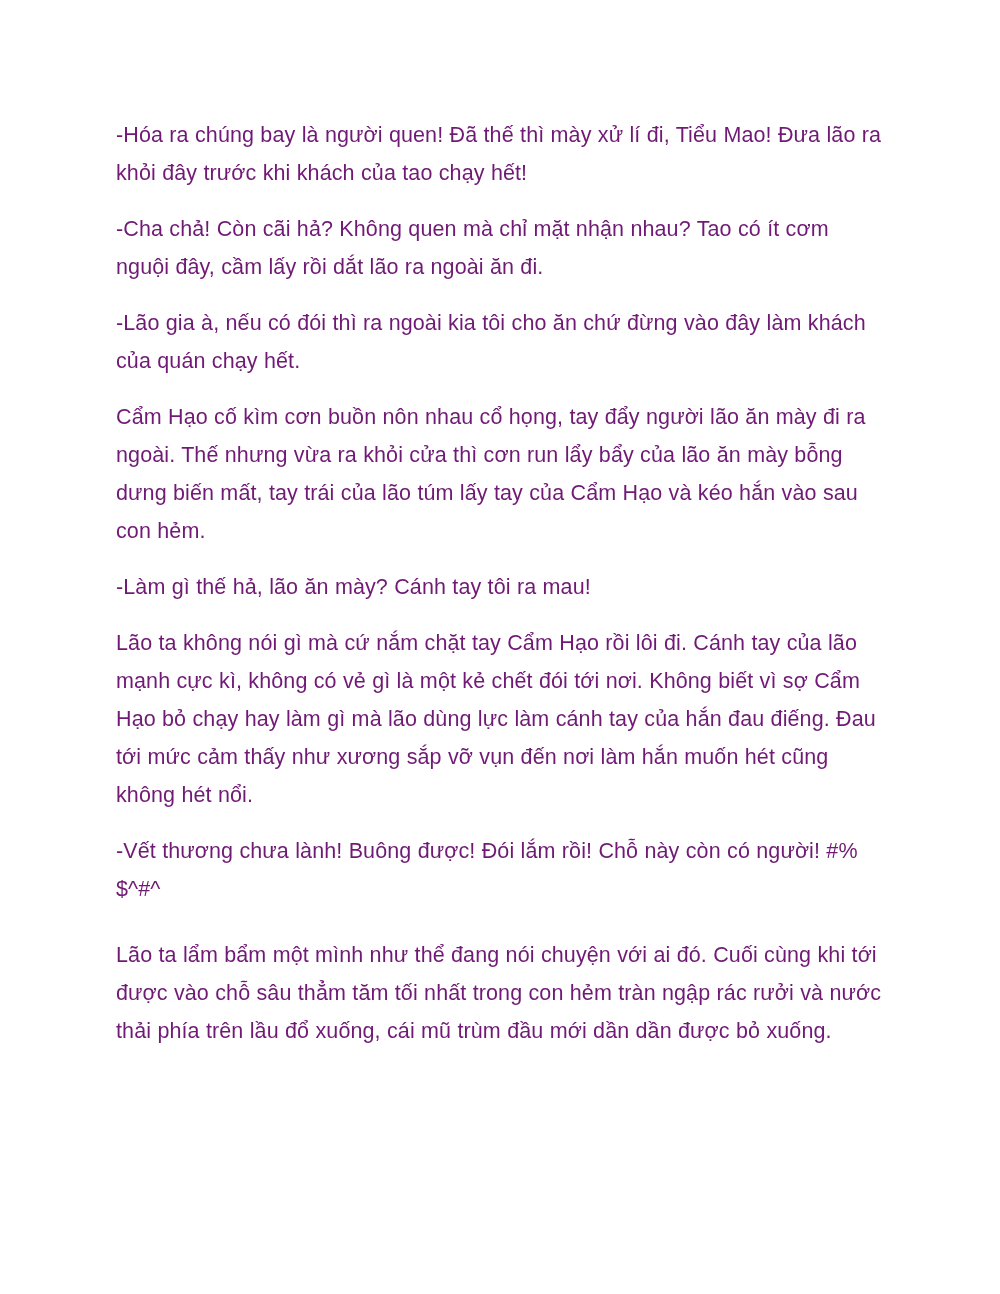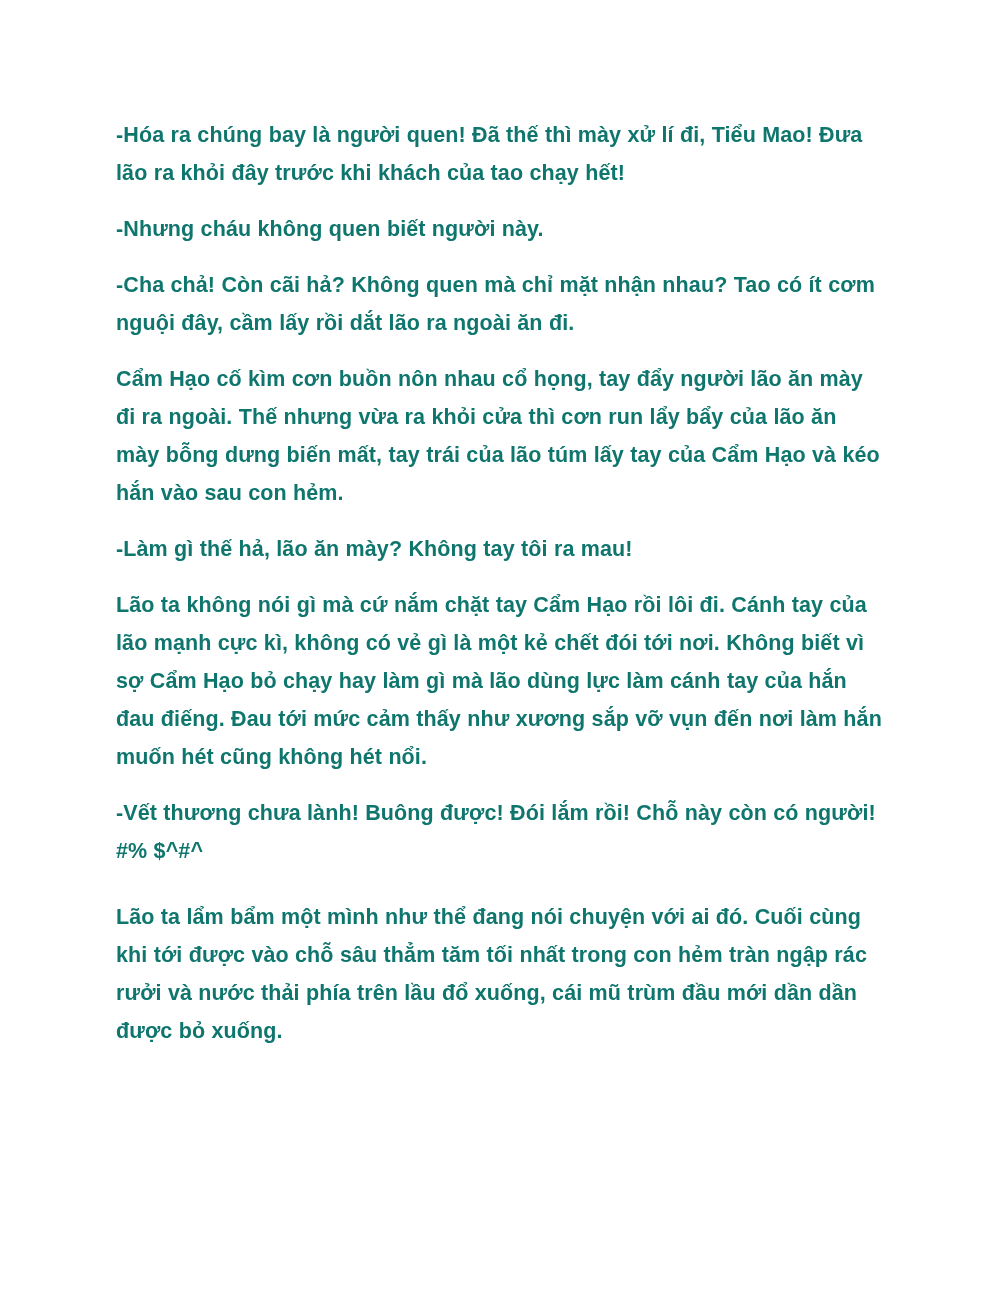--- a/index.html
+++ b/index.html
@@ -26,41 +26,41 @@
   }
 
   .doc-body {
     width: 768px;
   }
 
   .para {
     margin: 0 0 18px 0;
     font-size: 21.5px;
     line-height: 38px;
-    color: #0f766e;
+    color: #701a75;
     letter-spacing: 0.005em;
     text-align: left;
     word-spacing: 0.01em;
-    font-weight: 700;
+    font-weight: 400;
   }
 
   .para:last-child {
     margin-bottom: 0;
     margin-top: 28px;
   }
 </style>
 </head>
 <body>
 
 <div class="page">
   <div class="doc-body">
 
     <p class="para">-Hóa ra chúng bay là người quen! Đã thế thì mày xử lí đi, Tiểu Mao! Đưa lão ra khỏi đây trước khi khách của tao chạy hết!</p>
-    <p class="para">-Nhưng cháu không quen biết người này.</p>
     <p class="para">-Cha chả! Còn cãi hả? Không quen mà chỉ mặt nhận nhau? Tao có ít cơm nguội đây, cầm lấy rồi dắt lão ra ngoài ăn đi.</p>
+    <p class="para">-Lão gia à, nếu có đói thì ra ngoài kia tôi cho ăn chứ đừng vào đây làm khách của quán chạy hết.</p>
     <p class="para">Cẩm Hạo cố kìm cơn buồn nôn nhau cổ họng, tay đẩy người lão ăn mày đi ra ngoài. Thế nhưng vừa ra khỏi cửa thì cơn run lẩy bẩy của lão ăn mày bỗng dưng biến mất, tay trái của lão túm lấy tay của Cẩm Hạo và kéo hắn vào sau con hẻm.</p>
-    <p class="para">-Làm gì thế hả, lão ăn mày? Không tay tôi ra mau!</p>
+    <p class="para">-Làm gì thế hả, lão ăn mày? Cánh tay tôi ra mau!</p>
     <p class="para">Lão ta không nói gì mà cứ nắm chặt tay Cẩm Hạo rồi lôi đi. Cánh tay của lão mạnh cực kì, không có vẻ gì là một kẻ chết đói tới nơi. Không biết vì sợ Cẩm Hạo bỏ chạy hay làm gì mà lão dùng lực làm cánh tay của hắn đau điếng. Đau tới mức cảm thấy như xương sắp vỡ vụn đến nơi làm hắn muốn hét cũng không hét nổi.</p>
     <p class="para">-Vết thương chưa lành! Buông được! Đói lắm rồi! Chỗ này còn có người! #% $^#^</p>
     <p class="para">Lão ta lẩm bẩm một mình như thể đang nói chuyện với ai đó. Cuối cùng khi tới được vào chỗ sâu thẳm tăm tối nhất trong con hẻm tràn ngập rác rưởi và nước thải phía trên lầu đổ xuống, cái mũ trùm đầu mới dần dần được bỏ xuống.</p>
 
   </div>
 </div>
 
 </body></html>

